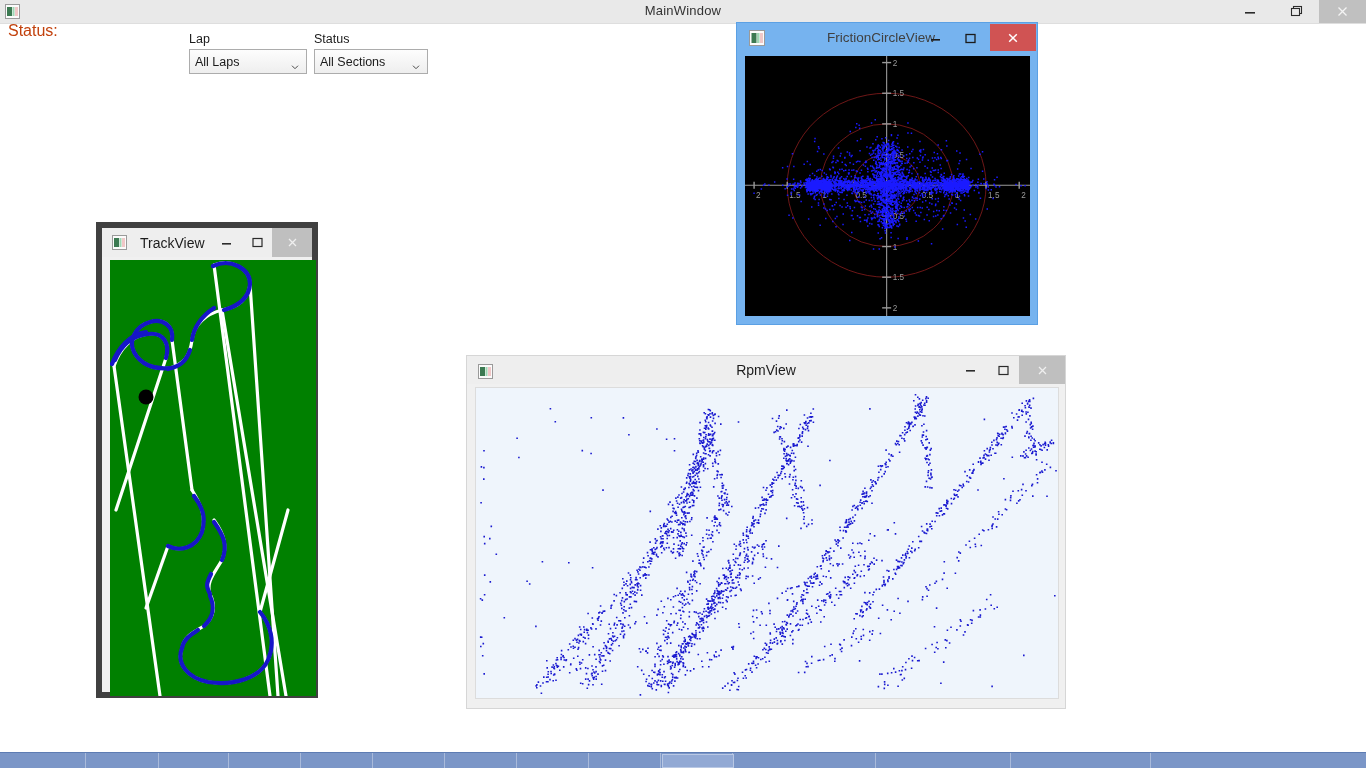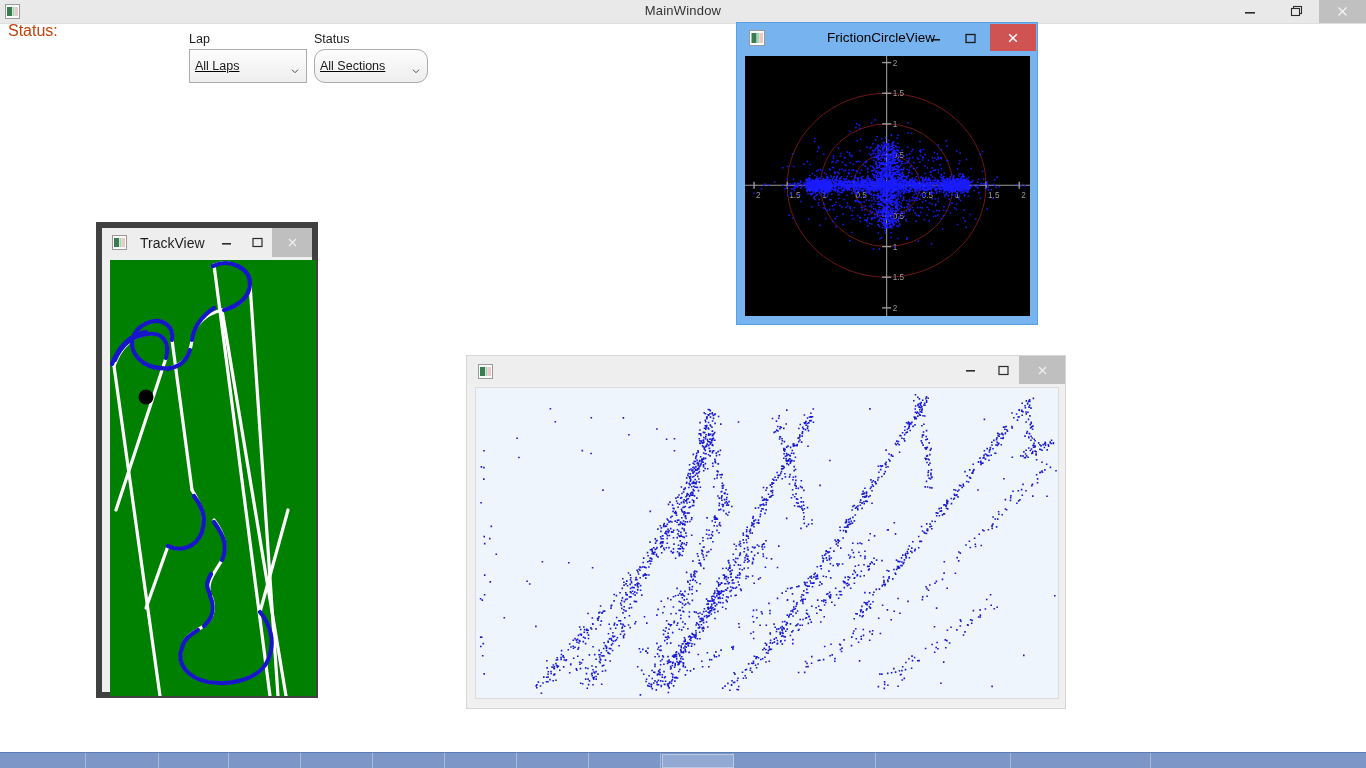--- a/index.html
+++ b/index.html
@@ -65,43 +65,42 @@
   }
   .filter-group { position: absolute; }
   .filter-label {
     font-size: 12.5px;
     color: #1a1a1a;
     display: block;
     margin-bottom: 3px;
   }
   .combo {
     position: relative;
-    width: 118px; height: 34px;
+    width: 118px; height: 25px;
     background: linear-gradient(#fdfdfd, #eeeeee);
     border: 1px solid #acacac;
     box-sizing: border-box;
     display: flex;
     align-items: center;
-    text-decoration: underline;
   }
   .combo-text {
     font-size: 12.5px;
     color: #1a1a1a;
     padding-left: 5px;
     white-space: nowrap;
   }
   .combo-arrow {
     position: absolute;
     right: 7px; top: 50%;
     transform: translateY(-60%);
     width: 8px; height: 8px;
   }
   #lap-group  { left: 189px; top: 32px; }
   #sect-group { left: 314px; top: 32px; }
-  #sect-group .combo { width: 114px; border-radius: 11px; }
+  #sect-group .combo { width: 114px; }
 
   
   .child-window { position: absolute; box-sizing: border-box; }
 
   .cw-titlebar {
     position: relative;
     width: 100%;
     display: flex;
     align-items: center;
     box-sizing: border-box;
@@ -134,21 +133,21 @@
 
   
   #friction-window {
     left: 736px; top: 22px;
     width: 302px; height: 303px;
     background: #76b3ef;
     border: 1px solid #5ba0e4;
   }
   #friction-window .cw-titlebar { height: 29px; }
   #friction-window .cw-icon { left: 12px; top: 7px; }
-  #friction-window .cw-title { color: #000000; padding-right: 12px; }
+  #friction-window .cw-title { color: #404040; padding-right: 12px; }
   #friction-btns { position: absolute; right: 1px; top: 1px; height: 27px; }
   #friction-min  { position: relative; display:inline-flex; width: 30px; height: 27px; align-items:center; justify-content:center; font-size:12px; color:#1b1b1b;}
   #friction-max  { position: relative; display:inline-flex; width: 30px; height: 27px; align-items:center; justify-content:center; font-size:12px; color:#1b1b1b;}
   #friction-close{ position: relative; display:inline-flex; width: 46px; height: 27px; align-items:center; justify-content:center; font-size:14px; }
   #friction-plot {
     position: absolute;
     left: 8px; top: 33px;
     width: 285px; height: 260px;
     background: #000000;
     overflow: hidden;
@@ -354,20 +353,21 @@
   <div class="child-window" id="rpm-window">
     <div class="cw-titlebar">
       <span class="cw-icon">
         <svg width="15" height="15" viewBox="0 0 15 15">
           <rect x="0.5" y="0.5" width="14" height="14" fill="#fbfbfb" stroke="#9a9a9a"></rect>
           <rect x="2" y="3" width="5" height="9" fill="#3c7a52"></rect>
           <rect x="7.5" y="3" width="2" height="9" fill="#9fd6b4"></rect>
           <rect x="10" y="3" width="3" height="9" fill="#f0c7c7"></rect>
         </svg>
       </span>
+      <div class="cw-title">RpmView</div>
       <div class="cw-btn" id="rpm-min">
         <svg width="12" height="12" viewBox="0 0 12 12">
             <rect x="1" y="6" width="9" height="1.6" fill="#2b2b2b"></rect>
           </svg>
       </div>
       <div class="cw-btn" id="rpm-max">
         <svg width="13" height="13" viewBox="0 0 13 13">
             <rect x="2" y="2.5" width="9" height="8" fill="none" stroke="#2b2b2b" stroke-width="1.2"></rect>
           </svg>
       </div>

